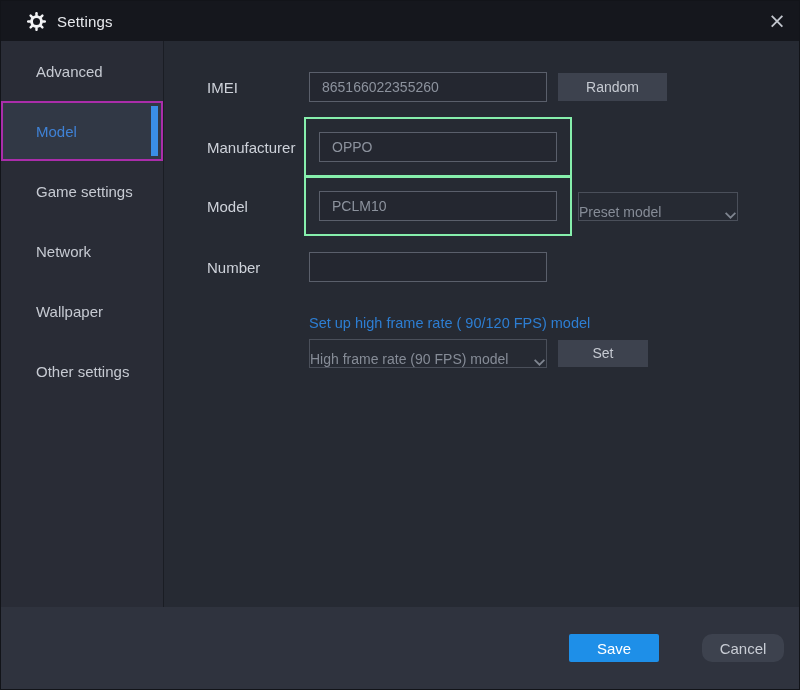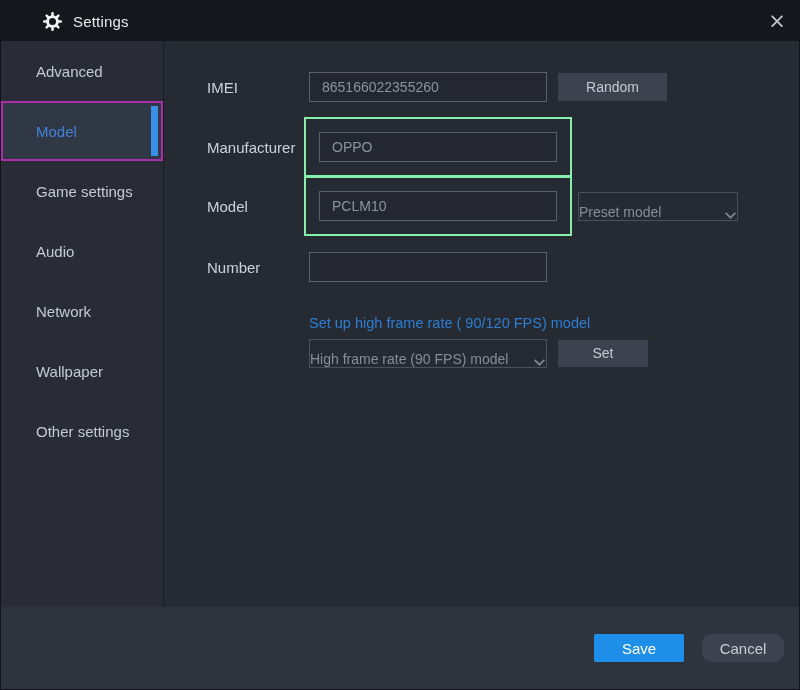--- a/index.html
+++ b/index.html
@@ -1,21 +1,21 @@
 <!DOCTYPE html>
 <html><head>
 <meta charset="utf-8">
 <style>
   * { margin:0; padding:0; box-sizing:border-box; }
   html,body { width:800px; height:690px; background:#0d0e12; }
   body { font-family:"Liberation Sans","DejaVu Sans",sans-serif; }
   .window { width:800px; height:690px; background:#262a33; border:1px solid #121419; display:flex; flex-direction:column; overflow:hidden; }
 
   
-  .titlebar { height:40px; background:#15171d; display:flex; align-items:center; padding-left:42px; flex:0 0 40px; }
+  .titlebar { height:40px; background:#15171d; display:flex; align-items:center; padding-left:26px; flex:0 0 40px; }
   .gear { width:19px; height:19px; margin-right:11px; flex:0 0 auto; }
   .title { color:#e7e9ed; font-size:15px; letter-spacing:.2px; }
   .close-btn { margin-left:auto; width:44px; height:40px; display:flex; align-items:center; justify-content:center; color:#c3c7ce; font-size:21px; cursor:pointer; font-family:"DejaVu Sans",sans-serif; }
 
   
   .body { flex:1; display:flex; }
   .sidebar { width:163px; background:#292c36; border-right:1px solid #1a1d24; padding-top:0; }
   .side-item { height:60px; display:flex; align-items:center; padding-left:35px; color:#c6cad2; font-size:15px; cursor:pointer; position:relative; }
   .side-item.selected { background:#313845; border:2px solid #aa2daa; color:#3f82d6; padding-left:33px; }
   .side-item.selected .accent-bar { position:absolute; right:3px; top:3px; bottom:3px; width:7px; background:#3a8ee6; }
@@ -35,21 +35,21 @@
   .btn { display:flex; align-items:center; justify-content:center; background:#3d424e; color:#c6cad2; font-size:14px; cursor:pointer; border:none; }
   .btn-random { width:109px; height:28px; margin-left:11px; }
   .btn-set { width:90px; height:27px; margin-left:11px; }
   .select { height:29px; border:1px solid #4a4f5a; color:#868c97; font-size:14px; display:flex; align-items:flex-end; padding:0 0; cursor:pointer; background:transparent; }
   .select .sel-text { flex:1; white-space:nowrap; overflow:hidden; }
   .select-preset { width:160px; margin-left:6px; }
   .select-fps { width:238px; }
   .link { color:#2d7ed3; font-size:14.5px; cursor:pointer; white-space:nowrap; }
 
   
-  .footer { flex:0 0 82px; background:#2f333e; display:flex; justify-content:flex-end; align-items:flex-start; padding:27px 15px 0 0; gap:18px; }
+  .footer { flex:0 0 82px; background:#2f333e; display:flex; justify-content:flex-end; align-items:flex-start; padding:27px 15px 0 0; gap:43px; }
   .btn-save { width:90px; height:28px; background:#1e8fe8; color:#ffffff; font-size:15px; border-radius:2px; }
   .btn-cancel { width:82px; height:28px; color:#c9cdd5; font-size:15px; border-radius:10px; }
 </style>
 </head>
 <body>
 
 <div class="window">
 
   <div class="titlebar">
     <svg class="gear" viewBox="0 0 20 20">
@@ -74,23 +74,20 @@
     <div class="sidebar">
       <div class="side-item">
           <span>Advanced</span>
         </div>
       <div class="side-item selected">
         <span>Model</span>
         <span class="accent-bar"></span>
       </div>
       <div class="side-item">
           <span>Game settings</span>
-        </div>
-      <div class="side-item">
-          <span>Audio</span>
         </div>
       <div class="side-item">
           <span>Network</span>
         </div>
       <div class="side-item">
           <span>Wallpaper</span>
         </div>
       <div class="side-item">
           <span>Other settings</span>
         </div>

